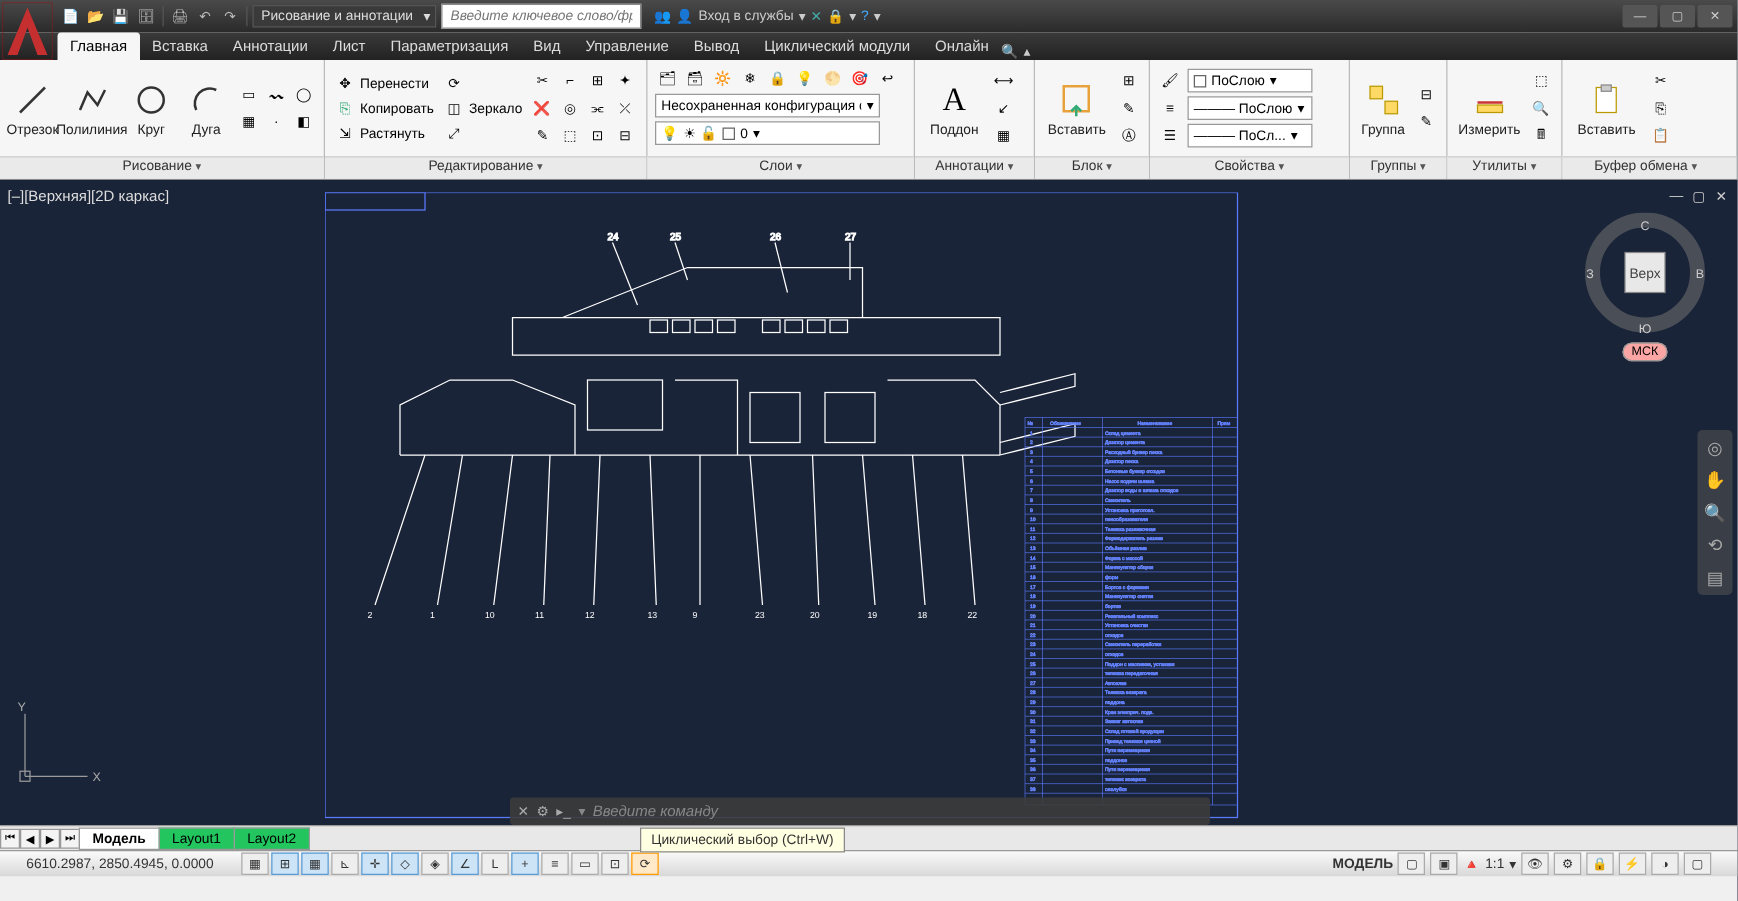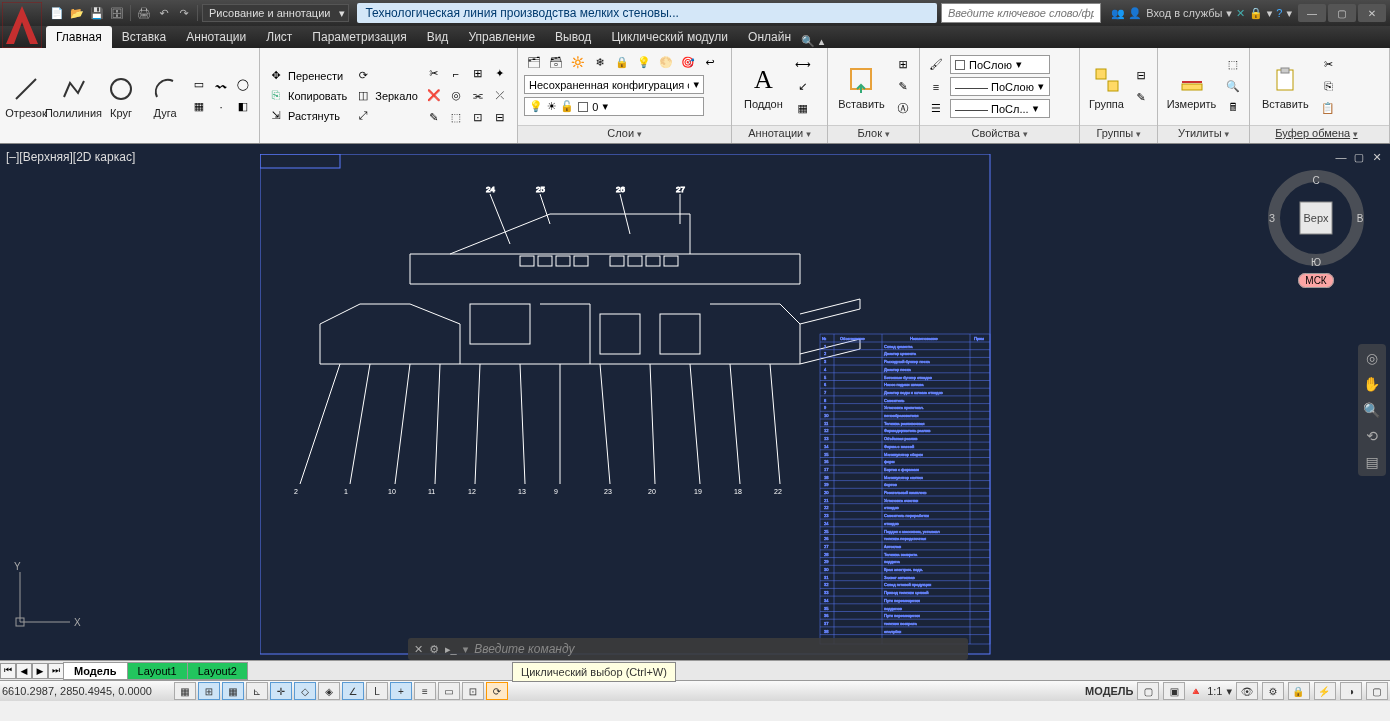--- a/index.html
+++ b/index.html
@@ -48,21 +48,21 @@
 .nav-bar .nb { width:20px; height:20px; color:#aaa; cursor:pointer; display:flex; align-items:center; justify-content:center; font-size:14px; }
 .drawing { position:absolute; top:10px; left:260px; }
 .cmd-line { position:absolute; bottom:0px; left:408px; height:22px; background:rgba(60,60,60,0.9); display:flex; align-items:center; padding:0 6px; gap:6px; border-radius:3px; width:560px; }
 .cmd-line .ci { color:#888; font-style:italic; font-size:12px; }
 .tooltip-box { position:absolute; bottom:-22px; left:512px; background:#ffffe1; border:1px solid #888; padding:3px 8px; font-size:11px; color:#333; z-index:20; }
 .model-tabs { height:20px; background:#e8e8e8; border-top:1px solid #999; display:flex; align-items:center; }
 .model-tabs .nav { display:flex; }
 .model-tabs .navb { width:16px; height:16px; border:1px solid #999; background:#f4f4f4; display:flex; align-items:center; justify-content:center; font-size:9px; cursor:pointer; }
 .model-tabs .mtab { padding:2px 10px; border:1px solid #999; background:#22c55e; font-size:11px; cursor:pointer; margin-left:-1px; }
 .model-tabs .mtab.active { background:#fff; font-weight:bold; }
-.status-bar { height:21px; background:linear-gradient(#fafafa,#d8d8d8); border-top:1px solid #999; display:flex; align-items:center; font-size:11px; color:#333; padding:0 2px; gap:2px; }
+.status-bar { height:21px; background:linear-gradient(#fafafa,#d8d8d8); border-top:1px solid #999; display:flex; align-items:center; font-size:11px; color:#333; padding:0 21px; gap:2px; }
 .status-bar .coords { min-width:170px; }
 .status-bar .sb-btn { width:22px; height:18px; border:1px solid #aaa; background:#eee; display:flex; align-items:center; justify-content:center; cursor:pointer; font-size:10px; }
 .status-bar .sb-btn.on { background:#cde4f7; border-color:#5a9bd4; }
 .status-right { margin-left:auto; display:flex; align-items:center; gap:4px; }
 .spec-table { stroke:#5a7aff; stroke-width:0.5; }
 .spec-text { fill:#fff; font-size:4px; font-family:Arial; }
 </style>
 </head>
 <body>
 
@@ -78,21 +78,20 @@
     <span class="btn">📂</span>
     <span class="btn">💾</span>
     <span class="btn">🗄</span>
     <span class="sep"></span>
     <span class="btn">🖨</span>
     <span class="btn">↶</span>
     <span class="btn">↷</span>
     <span class="sep"></span>
     <div class="workspace-dd"><span>Рисование и аннотации</span></div>
   </div>
-  <div class="doc-title">Технологическая линия производства мелких стеновы...</div>
   <input class="search-box" placeholder="Введите ключевое слово/фразу" style="">
   <div class="login-area">
     <span>👥</span>
     <span>👤</span>
     <span>Вход в службы</span>
     <span>▾</span>
     <span style="color:#4aa;">✕</span>
     <span style="color:#fa5;">🔒</span>
     <span>▾</span>
     <span style="color:#4af;">?</span>
@@ -160,20 +159,21 @@
         </div>
       <div class="icon-grid">
         <div class="sm-btn">▭</div>
         <div class="sm-btn">〰</div>
         <div class="sm-btn">◯</div>
         <div class="sm-btn">▦</div>
         <div class="sm-btn">·</div>
         <div class="sm-btn">◧</div>
       </div>
     </div>
+    <div class="panel-title">Рисование</div>
   </div>
 
   <div class="panel" style="width:258px;">
     <div class="panel-body">
       <div class="mid-col">
         <div class="mid-row">
             <span class="sm-ico">✥</span>
             <span class="lbl">Перенести</span>
           </div>
         <div class="mid-row">
@@ -205,20 +205,21 @@
         <div class="sm-btn">❌</div>
         <div class="sm-btn">◎</div>
         <div class="sm-btn">⫘</div>
         <div class="sm-btn">⤫</div>
         <div class="sm-btn">✎</div>
         <div class="sm-btn">⬚</div>
         <div class="sm-btn">⊡</div>
         <div class="sm-btn">⊟</div>
       </div>
     </div>
+    <div class="panel-title">Редактирование</div>
   </div>
 
   <div class="panel" style="width:214px;">
     <div class="panel-body" style="flex-direction:column; align-items:stretch; gap:3px;">
       <div class="icon-row">
         <div class="sm-btn">🗂</div>
         <div class="sm-btn">🗃</div>
         <div class="sm-btn">🔆</div>
         <div class="sm-btn">❄</div>
         <div class="sm-btn">🔒</div>
@@ -333,21 +334,21 @@
             </svg>
           </div>
           <div class="lbl">Вставить</div>
         </div>
       <div class="mid-col">
         <div class="sm-btn">✂</div>
         <div class="sm-btn">⎘</div>
         <div class="sm-btn">📋</div>
       </div>
     </div>
-    <div class="panel-title" style="padding-right:6px;text-decoration:underline;">Буфер обмена</div>
+    <div class="panel-title" style="padding-right:6px;">Буфер обмена</div>
   </div>
 </div>
 
 <div class="canvas-area">
   <div class="vp-label">[–][Верхняя][2D каркас]</div>
   <div class="mv-controls">
     <span class="mc">—</span>
     <span class="mc">▢</span>
     <span class="mc">✕</span>
   </div>

